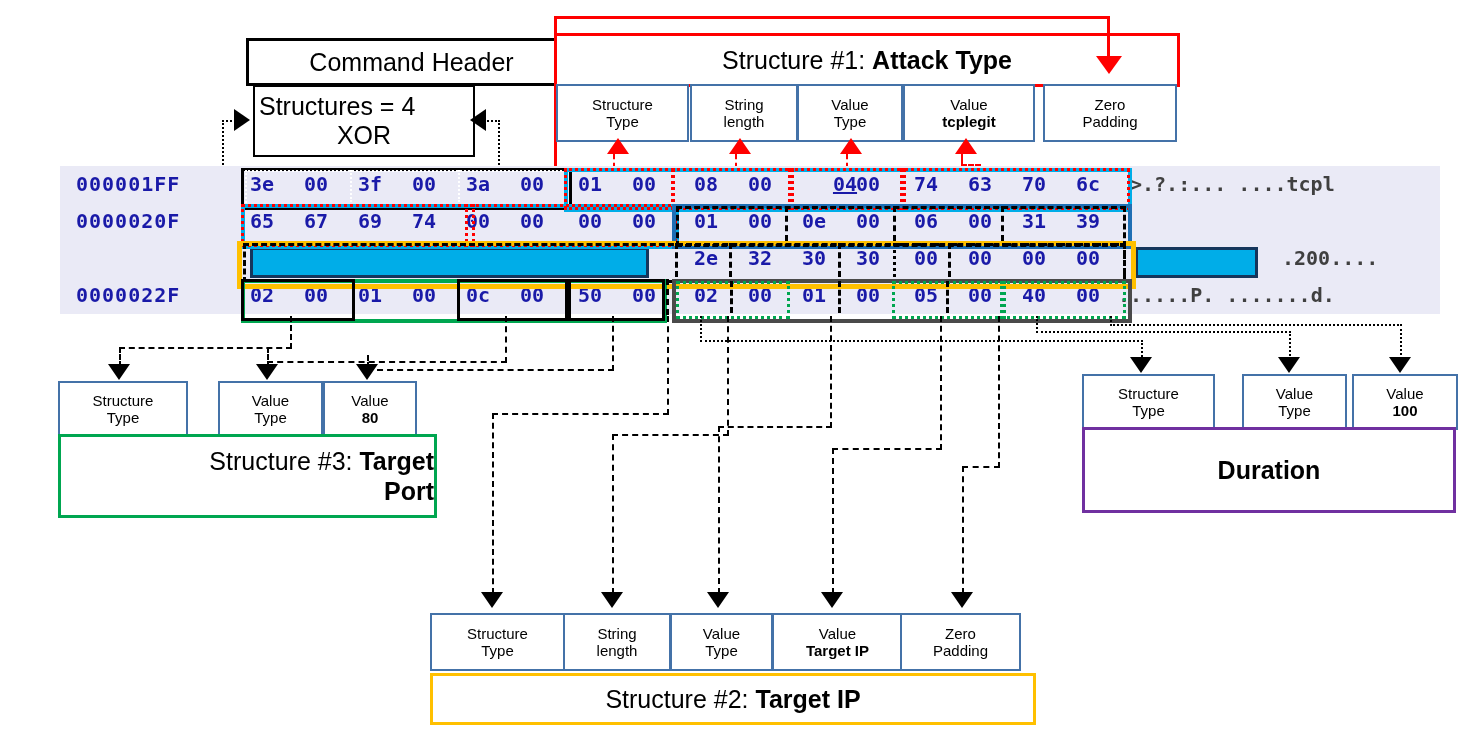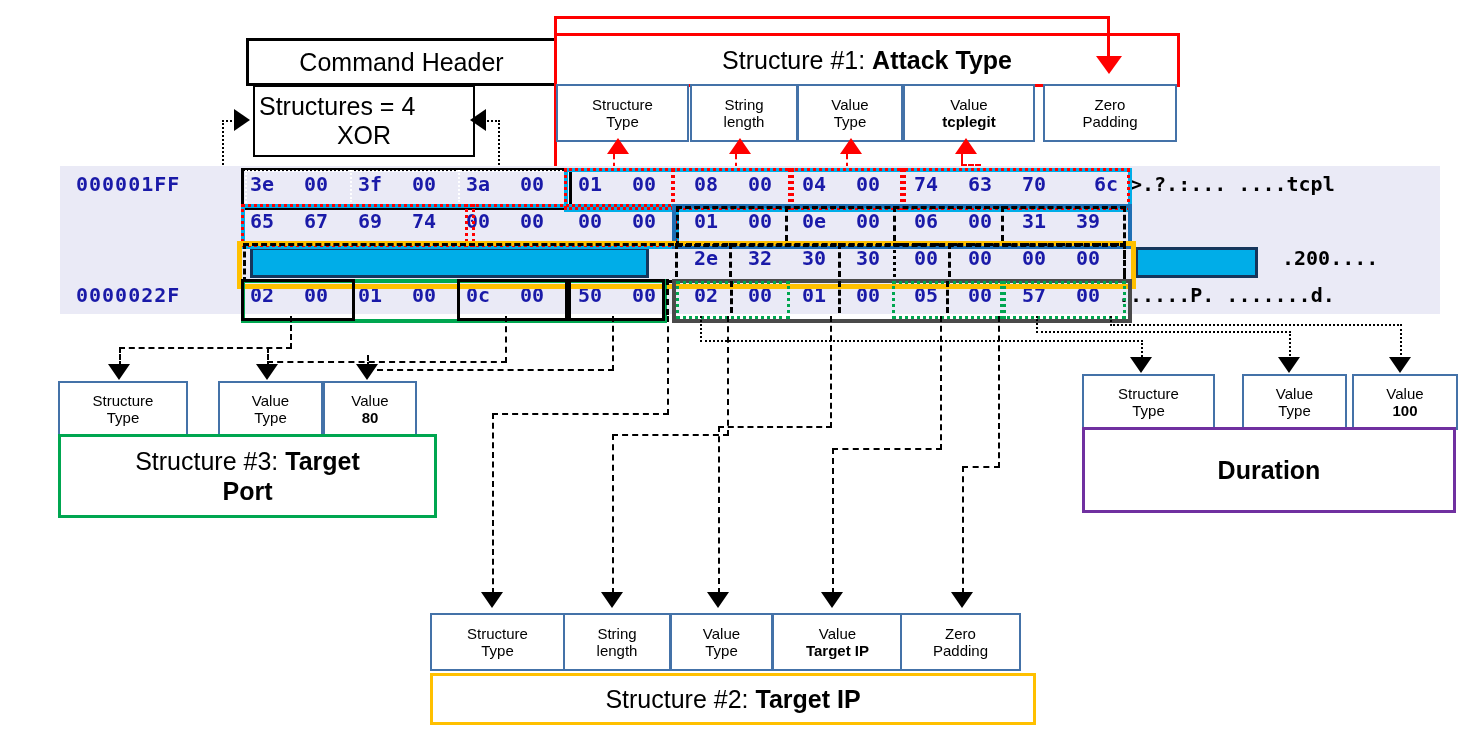--- a/index.html
+++ b/index.html
@@ -9,21 +9,21 @@
 
   
   #hexpanel{left:60px;top:166px;width:1380px;height:148px;background:#eaeaf6;}
   .offset{position:absolute;left:16px;top:0;width:160px;height:37px;line-height:37px;
           font-family:"DejaVu Sans Mono", monospace;font-size:20px;font-weight:bold;
           color:#1a1aa8;letter-spacing:1px;}
   .byte{position:absolute;top:0;width:36px;height:37px;line-height:37px;text-align:center;
         font-family:"DejaVu Sans Mono", monospace;font-size:20px;font-weight:bold;color:#1a1aa8;}
   .ascii{position:absolute;left:1070px;top:0;height:37px;line-height:37px;
          font-family:"DejaVu Sans Mono", monospace;font-size:20px;font-weight:bold;
-         color:#000000;white-space:pre;}
+         color:#404040;white-space:pre;}
 
   .cyanbar{position:absolute;background:#00ade8;border:3px solid #15365c;}
 
   
   .fbox{position:absolute;border:2px solid #4472a8;background:#fff;
         display:flex;align-items:center;justify-content:center;text-align:center;
         font-size:15px;line-height:17px;color:#000;padding:2px;}
   .fbox b{font-weight:bold;}
 
   .titlebox{position:absolute;background:#fff;display:flex;align-items:center;
@@ -48,21 +48,21 @@
   .arrowright{position:absolute;width:0;height:0;border-top:11px solid transparent;
               border-bottom:11px solid transparent;border-left:16px solid #000;}
   .arrowleft{position:absolute;width:0;height:0;border-top:11px solid transparent;
              border-bottom:11px solid transparent;border-right:16px solid #000;}
   .arrowdown-red{position:absolute;width:0;height:0;border-left:13px solid transparent;
              border-right:13px solid transparent;border-top:18px solid #ff0000;}
 </style>
 </head>
 <body>
 
-<div class="titlebox" style="left:246px;top:38px;width:305px;height:42px;border:3px solid #000;">
+<div class="titlebox" style="left:246px;top:38px;width:305px;height:42px;border:3px solid #000;padding-left:10px;">
   <span>Command Header</span>
 </div>
 
 <div class="abs" style="left:253px;top:85px;width:222px;height:72px;border:2px solid #000;background:#fff;
             display:flex;flex-direction:column;align-items:center;justify-content:center;font-size:25px;">
   <span style="align-self:flex-start;padding-left:4px;">Structures = 4</span>
   <span>XOR</span>
 </div>
 
 <div class="ln dotv" style="left:222px;top:120px;height:45px;"></div>
@@ -124,30 +124,31 @@
   <span class="byte" style="left:184px;">3e</span>
   <span class="byte" style="left:238px;">00</span>
   <span class="byte" style="left:292px;">3f</span>
   <span class="byte" style="left:346px;">00</span>
   <span class="byte" style="left:400px;">3a</span>
   <span class="byte" style="left:454px;">00</span>
   <span class="byte" style="left:512px;">01</span>
   <span class="byte" style="left:566px;">00</span>
   <span class="byte" style="left:628px;">08</span>
   <span class="byte" style="left:682px;">00</span>
-  <span class="byte" style="left:736px;">04</span>
+  <span class="byte" style="left:767px;text-decoration:underline;">04</span>
   <span class="byte" style="left:790px;">00</span>
   <span class="byte" style="left:848px;">74</span>
   <span class="byte" style="left:902px;">63</span>
   <span class="byte" style="left:956px;">70</span>
-  <span class="byte" style="left:1010px;margin-left:18px;">6c</span>
+  <span class="byte" style="left:1010px;">6c</span>
   <span class="ascii">&gt;.?.:... ....tcpl</span>
 </div>
 
 <div class="abs" style="left:60px;top:203px;width:1380px;height:37px;">
+  <span class="offset">0000020F</span>
   <span class="byte" style="left:184px;">65</span>
   <span class="byte" style="left:238px;">67</span>
   <span class="byte" style="left:292px;">69</span>
   <span class="byte" style="left:346px;">74</span>
   <span class="byte" style="left:400px;">00</span>
   <span class="byte" style="left:454px;">00</span>
   <span class="byte" style="left:512px;">00</span>
   <span class="byte" style="left:566px;">00</span>
   <span class="byte" style="left:628px;">01</span>
   <span class="byte" style="left:682px;">00</span>
@@ -183,21 +184,21 @@
   <span class="byte" style="left:400px;">0c</span>
   <span class="byte" style="left:454px;">00</span>
   <span class="byte" style="left:512px;">50</span>
   <span class="byte" style="left:566px;">00</span>
   <span class="byte" style="left:628px;">02</span>
   <span class="byte" style="left:682px;">00</span>
   <span class="byte" style="left:736px;">01</span>
   <span class="byte" style="left:790px;">00</span>
   <span class="byte" style="left:848px;">05</span>
   <span class="byte" style="left:902px;">00</span>
-  <span class="byte" style="left:956px;">57</span>
+  <span class="byte" style="left:956px;">40</span>
   <span class="byte" style="left:1010px;">00</span>
   <span class="ascii" style="left:1058px;">......P. .......d.</span>
 </div>
 
 <div class="ov" style="left:241px;top:168px;width:325px;height:36px;border:3px solid #000;"></div>
 <div class="ov" style="left:245px;top:170px;width:317px;height:32px;border:2px dotted #fff;"></div>
 <div class="ov" style="left:350px;top:170px;height:32px;border-left:2px dotted #fff;"></div>
 <div class="ov" style="left:458px;top:170px;height:32px;border-left:2px dotted #fff;"></div>
 
 <div class="ov" style="left:564px;top:168px;width:560px;height:36px;border:4px solid #00ade8;"></div>
@@ -243,21 +244,21 @@
 </div>
 <div class="fbox" style="left:218px;top:381px;width:97px;height:48px;">
   <div><span>Value</span><br>
        <span>Type</span></div>
 </div>
 <div class="fbox" style="left:323px;top:381px;width:86px;height:48px;">
   <div><span>Value</span><br>
        <b>80</b></div>
 </div>
 <div class="titlebox" style="left:58px;top:434px;width:373px;height:78px;border:3px solid #00a650;
-            flex-direction:column;line-height:30px;">
+            flex-direction:column;line-height:30px;align-items:flex-end;">
   <div>
     <span>Structure #3: </span><b>Target</b>
   </div>
   <div><b>Port</b></div>
 </div>
 
 <div class="ln dashv" style="left:290px;top:316px;height:33px;"></div>
 <div class="ln dashh" style="left:119px;top:347px;width:173px;"></div>
 <div class="ln dashv" style="left:119px;top:347px;height:20px;"></div>
 <div class="arrowdown" style="left:108px;top:364px;"></div>

